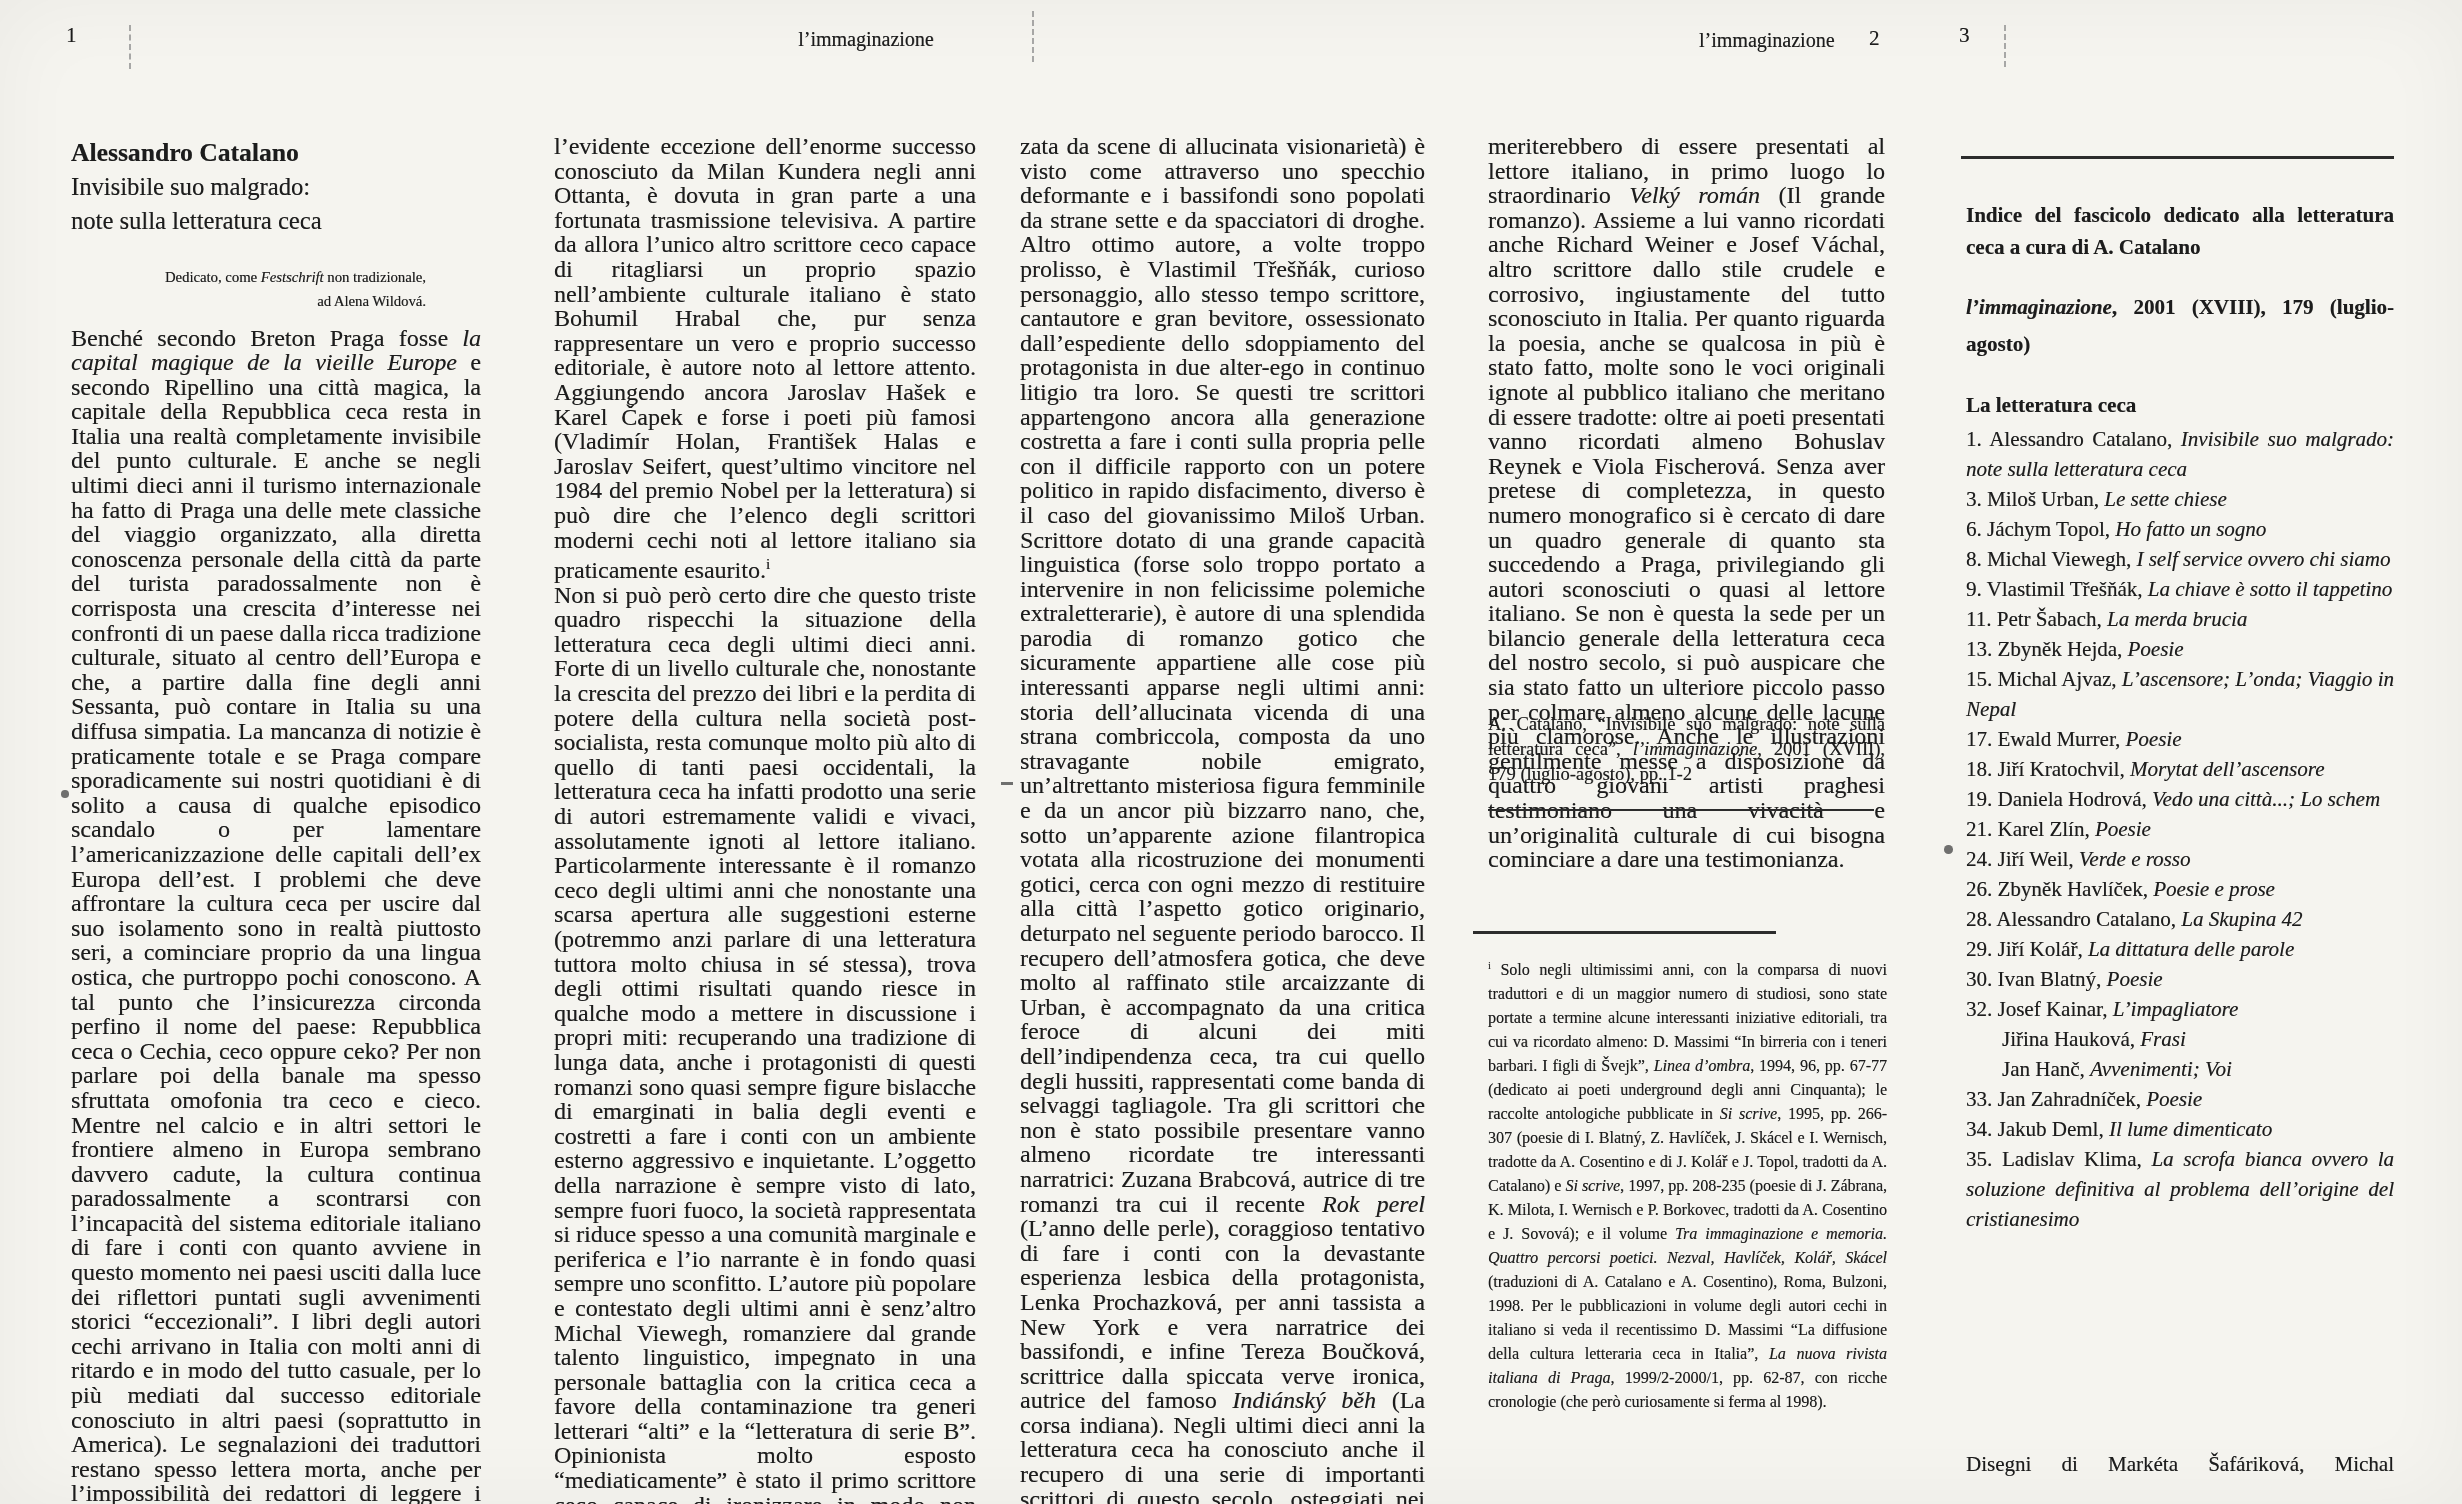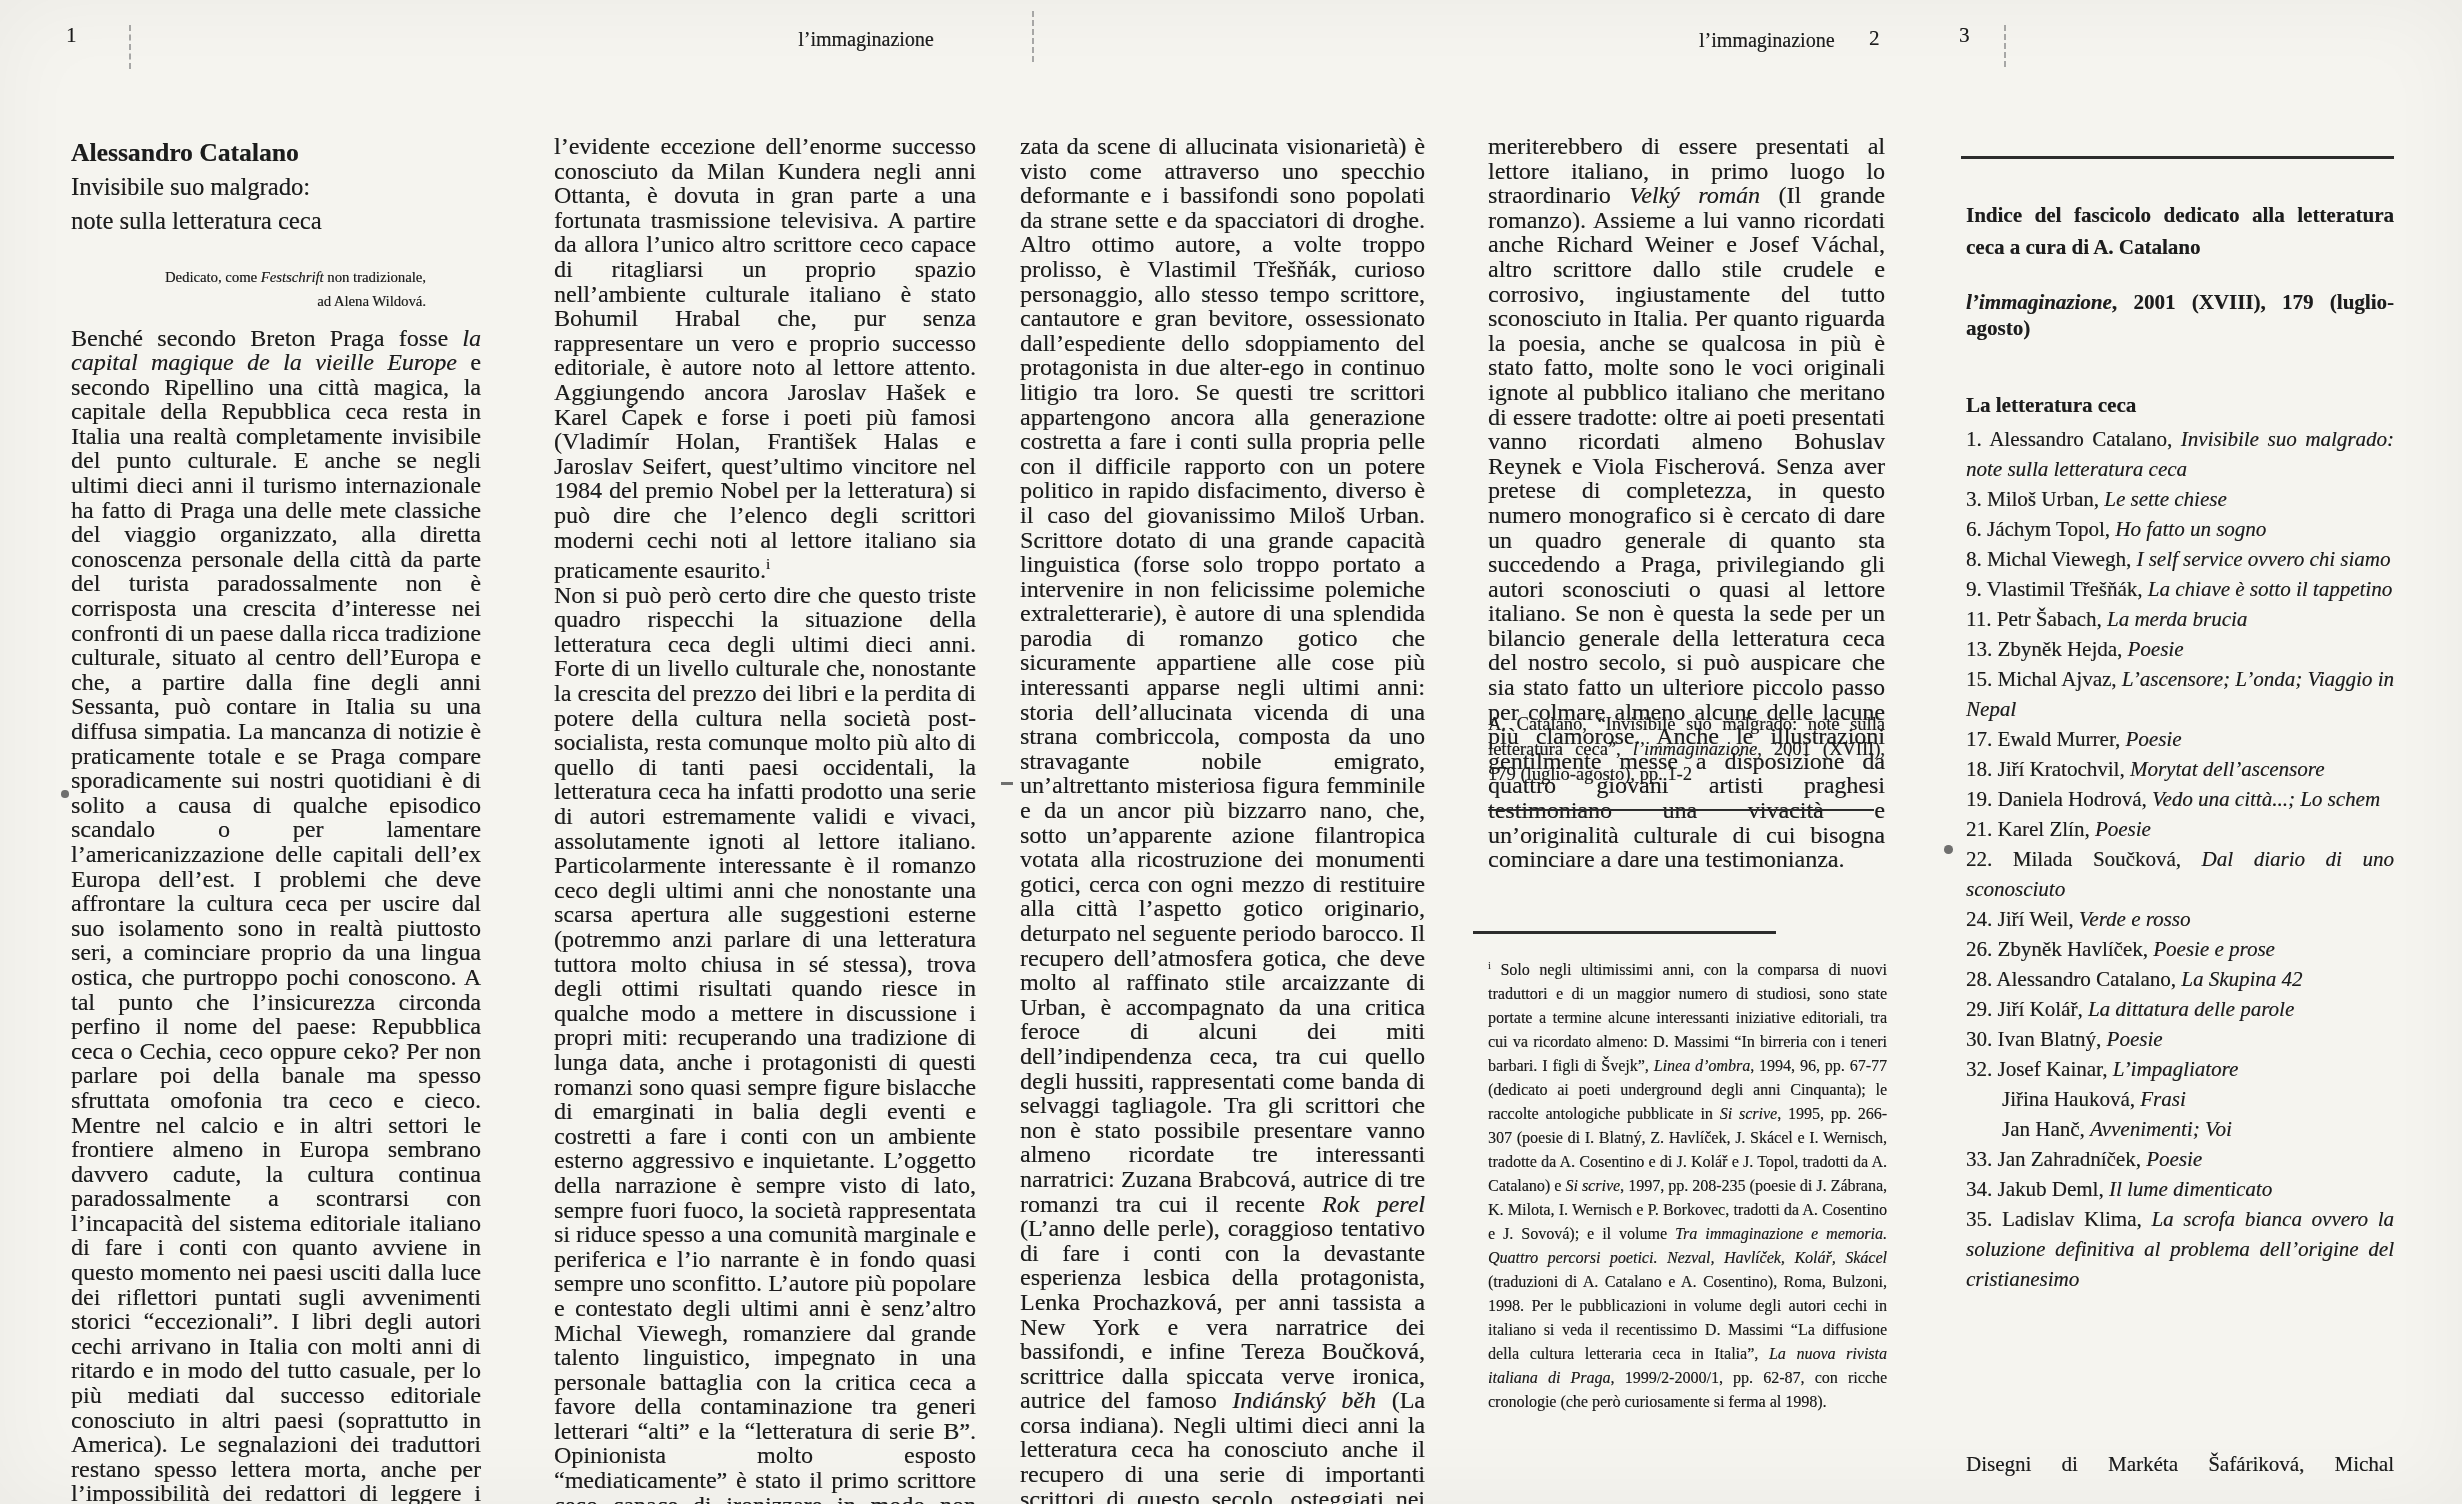--- a/index.html
+++ b/index.html
@@ -18,21 +18,21 @@
   .col-body{font-size:24px;line-height:24.6px;}
   .col-body p{margin:0;}
   .author{font-size:25.6px;font-weight:bold;line-height:34px;}
   .title-line{font-size:24.6px;line-height:34px;}
   .dedication{margin-top:26.5px;padding-right:55px;font-size:14.7px;line-height:24px;text-align:right;}
   .bodystart{margin-top:13px;}
   .citation{font-size:18.5px;line-height:25px;}
   .footnote{font-size:16px;line-height:24px;}
   .rule{position:absolute;background:#2c2c2c;}
   .idx-head{font-size:21px;font-weight:bold;line-height:32px;}
-  .idx-issue{font-size:21px;font-weight:bold;line-height:26px;}
+  .idx-issue{font-size:21px;font-weight:bold;line-height:37px;}
   .idx-section{font-size:21px;font-weight:bold;line-height:31px;}
   .idx-items{font-size:21px;line-height:30px;}
   .idx-item{margin:0;text-align:justify;}
   .idx-item.indent{padding-left:36px;}
   .idx-footer{font-size:21px;line-height:29px;text-align:justify;text-align-last:justify;}
   .fold{position:absolute;width:0;border-left:2.8px dashed #8e8e8e;opacity:.75;}
   .dot{position:absolute;width:7.6px;height:7.6px;border-radius:50%;background:#4e4e4e;opacity:.8;}
   .dash{position:absolute;width:12.3px;height:2.8px;background:#4e4e4e;opacity:.8;}
 </style>
 </head>
@@ -90,21 +90,20 @@
     <p class="idx-item"><span>6. Jáchym Topol, </span><span style="font-style: italic;">Ho fatto un sogno</span></p>
     <p class="idx-item"><span>8. Michal Viewegh, </span><span style="font-style: italic;">I self service ovvero chi siamo</span></p>
     <p class="idx-item"><span>9. Vlastimil Třešňák, </span><span style="font-style: italic;">La chiave è sotto il tappetino</span></p>
     <p class="idx-item"><span>11. Petr Šabach, </span><span style="font-style: italic;">La merda brucia</span></p>
     <p class="idx-item"><span>13. Zbyněk Hejda, </span><span style="font-style: italic;">Poesie</span></p>
     <p class="idx-item"><span>15. Michal Ajvaz, </span><span style="font-style: italic;">L’ascensore; L’onda; Viaggio in Nepal</span></p>
     <p class="idx-item"><span>17. Ewald Murrer, </span><span style="font-style: italic;">Poesie</span></p>
     <p class="idx-item"><span>18. Jiří Kratochvil, </span><span style="font-style: italic; font-family: Liberation Serif, serif;">Morytat dell’ascensore</span></p>
     <p class="idx-item"><span>19. Daniela Hodrová, </span><span style="font-style: italic;">Vedo una città...; Lo schem</span></p>
     <p class="idx-item"><span>21. Karel Zlín, </span><span style="font-style: italic;">Poesie</span></p>
-    <p class="idx-item"><span>22. Milada Součková, </span><span style="font-style: italic;">Dal diario di uno sconosciuto</span></p>
     <p class="idx-item"><span>24. Jiří Weil, </span><span style="font-style: italic;">Verde e rosso</span></p>
     <p class="idx-item"><span>26. Zbyněk Havlíček, </span><span style="font-style: italic;">Poesie e prose</span></p>
     <p class="idx-item"><span>28. Alessandro Catalano, </span><span style="font-style: italic;">La Skupina 42</span></p>
     <p class="idx-item"><span>29. Jiří Kolář, </span><span style="font-style: italic;">La dittatura delle parole</span></p>
     <p class="idx-item"><span>30. Ivan Blatný, </span><span style="font-style: italic;">Poesie</span></p>
     <p class="idx-item"><span>32. Josef Kainar, </span><span style="font-style: italic;">L’impagliatore</span></p>
     <p class="idx-item indent"><span>Jiřina Hauková, </span><span style="font-style: italic;">Frasi</span></p>
     <p class="idx-item indent"><span>Jan Hanč, </span><span style="font-style: italic;">Avvenimenti; Voi</span></p>
     <p class="idx-item"><span>33. Jan Zahradníček, </span><span style="font-style: italic;">Poesie</span></p>
     <p class="idx-item"><span>34. Jakub Deml, </span><span style="font-style: italic;">Il lume dimenticato</span></p>

